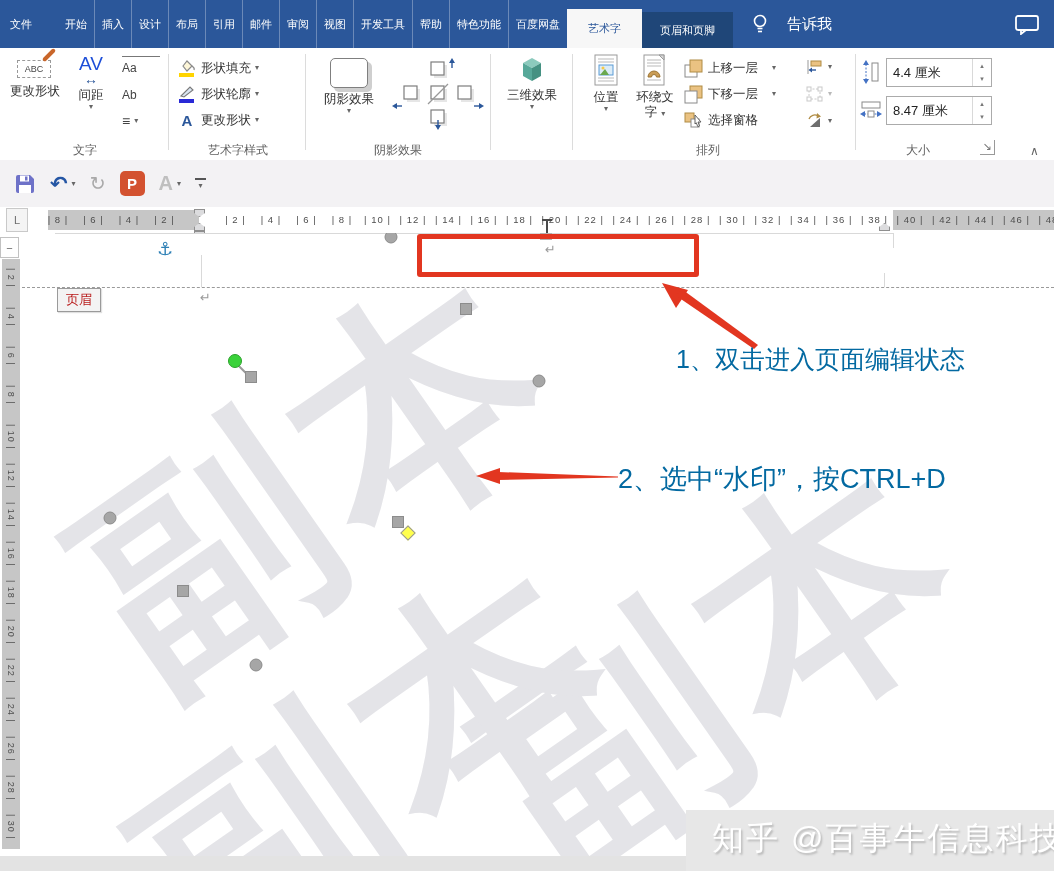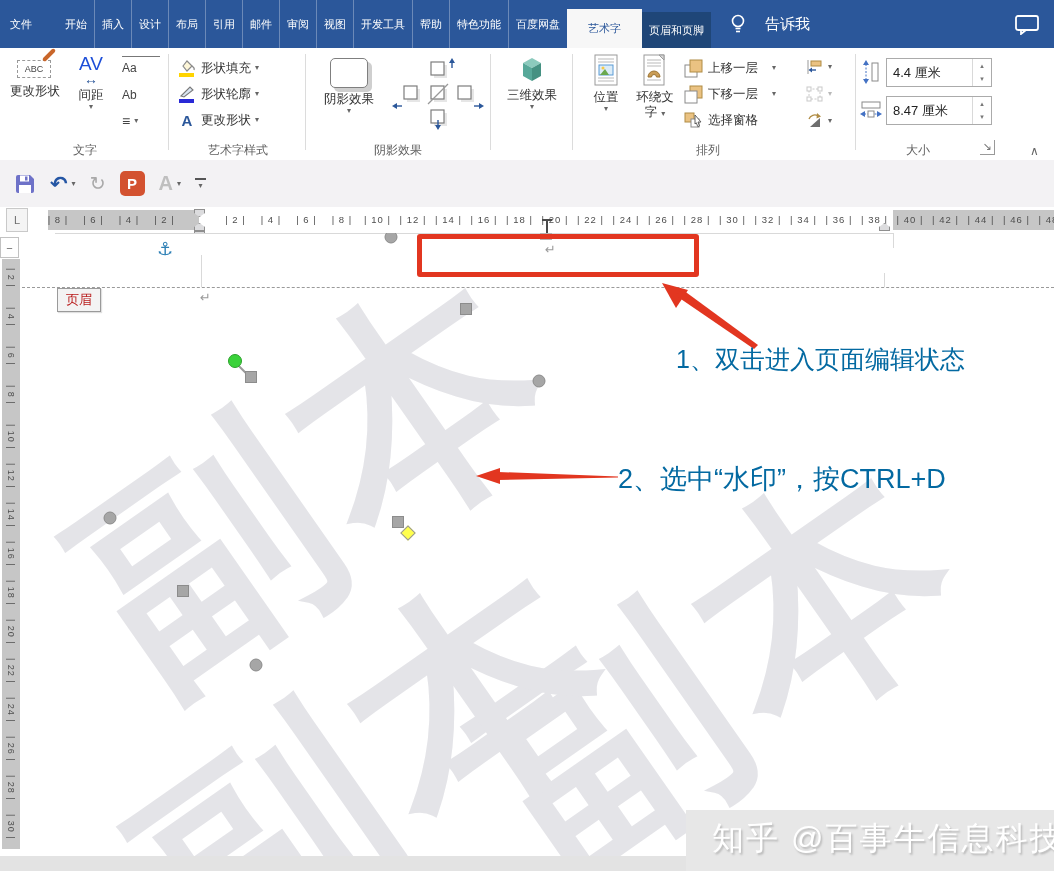--- a/index.html
+++ b/index.html
@@ -4,21 +4,21 @@
 <style>
   html,body{margin:0;padding:0;background:#fff;}
   #app{position:relative;width:1054px;height:871px;overflow:hidden;background:#fff;
        font-family:"Liberation Sans","DejaVu Sans",sans-serif;-webkit-font-smoothing:antialiased;}
   
   #menubar{position:absolute;left:0;top:0;width:1054px;height:48px;background:#2b579a;display:flex;align-items:stretch;}
   .mi{display:flex;align-items:center;padding:0 7px;font-size:11px;color:#fff;white-space:nowrap;}
   .mi.file{margin-right:16px;padding:0 10px;}
   .mi.sep{border-left:1px solid rgba(255,255,255,.30);}
   .mi.active{background:#f7f7f7;color:#2b579a;padding:0 21px;margin-top:9px;}
-  .mi.context{background:#1f4678;padding:0 7px;margin-top:12px;}
+  .mi.context{background:#1f4678;padding:0 18px;margin-top:12px;}
   .tellme{display:flex;align-items:center;color:#fff;font-size:15px;margin-left:10px;}
   .bulb{margin:0 8px 0 18px;}
   #chat-icon{margin-left:auto;margin-right:14px;display:flex;align-items:center;}
   
   #ribbon{position:absolute;left:0;top:48px;width:1022px;height:112px;background:#fff;border-bottom:6px solid #c4b5fd;font-size:13px;color:#333;}
   .rdiv{position:absolute;top:6px;width:1px;height:96px;background:#dcdcdc;}
   .glabel{position:absolute;top:94px;transform:translateX(-50%);font-size:12px;color:#5f5f5f;white-space:nowrap;}
   .bigbtn{position:absolute;top:6px;display:flex;flex-direction:column;align-items:center;justify-content:flex-start;height:84px;}
   .bigbtn .blab{margin-top:4px;font-size:12.5px;color:#333;white-space:nowrap;line-height:15px;text-align:center;}
   .rrow{position:absolute;display:flex;align-items:center;height:24px;white-space:nowrap;}

